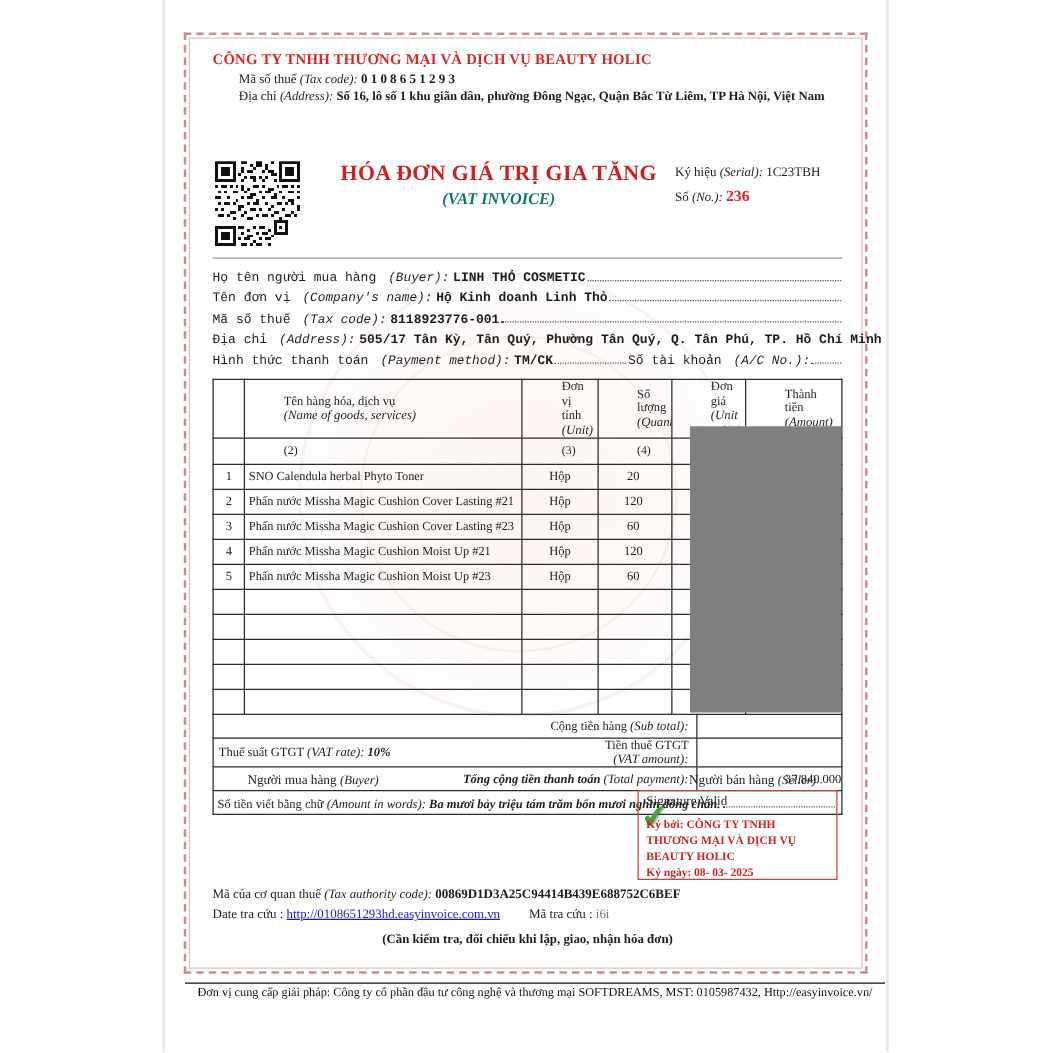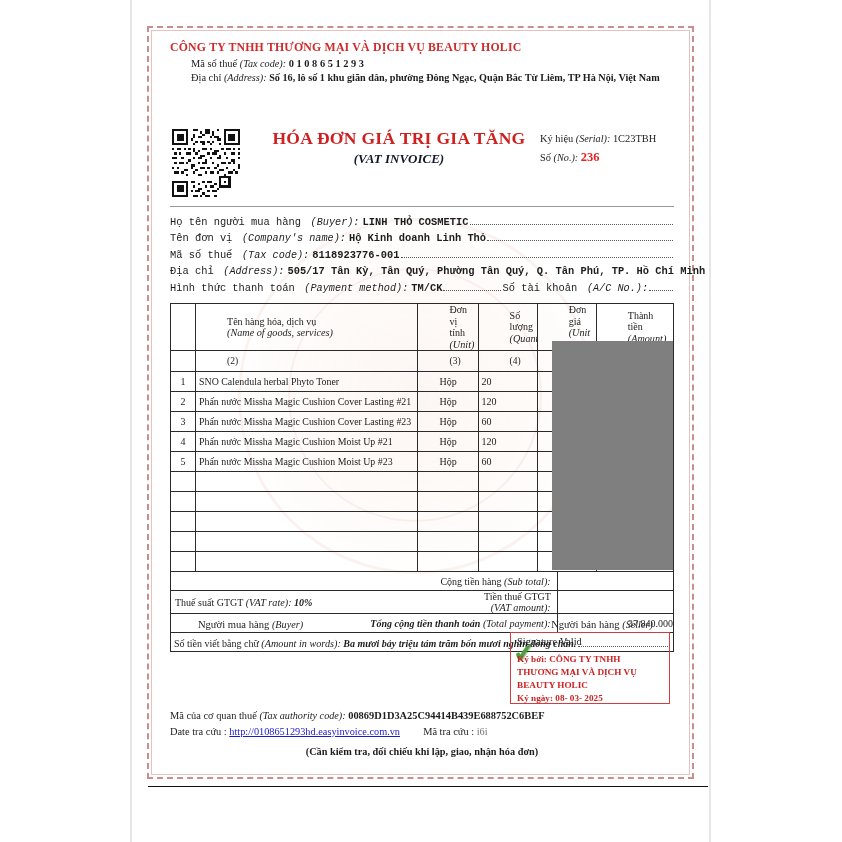--- a/index.html
+++ b/index.html
@@ -21,21 +21,21 @@
   #seller{left:170px;top:40px;width:508px;}
   .seller-name{color:#d02a2a;font-weight:bold;font-size:11.8px;letter-spacing:0.2px;}
   .hline{font-size:10.4px;margin-top:3px;white-space:nowrap;margin-left:21px;}
   .lbl{font-size:10.4px;}
   .lbl-en{font-style:italic;font-size:10.2px;}
   .val{font-weight:bold;font-size:10.4px;}
   
   #qr-box{left:172px;top:129px;width:68px;height:68px;}
   #title-block{left:256px;top:128px;width:286px;text-align:center;}
   .inv-title{color:#cf2020;font-weight:bold;font-size:17.5px;letter-spacing:0.3px;white-space:nowrap;}
-  .inv-sub{color:#0f172a;font-weight:bold;font-style:italic;font-size:13px;margin-top:2px;}
+  .inv-sub{color:#0f766e;font-weight:bold;font-style:italic;font-size:13px;margin-top:2px;}
   .inv-date{font-size:10.8px;margin-top:4px;color:#222;}
   #serial-block{left:540px;top:133px;width:140px;font-size:10.4px;}
   .serial-row{margin-bottom:6px;white-space:nowrap;}
   .inv-no{color:#e02222;font-weight:bold;font-size:12.5px;}
   
   #separator{left:170px;top:206px;width:504px;border-top:1px solid #9a9a9a;height:0;}
   
   #buyer{left:170px;top:212px;width:504px;font-family:Liberation Mono, monospace;}
   .info-line{display:flex;align-items:baseline;height:16.4px;white-space:nowrap;}
   .info-line .leader{flex:1;border-bottom:1px dotted #555;height:11px;margin:0 1px;}
@@ -45,21 +45,21 @@
   #items{left:170px;top:303px;width:504px;}
   table{border-collapse:collapse;table-layout:fixed;width:504px;font-size:10px;}
   td,th{border:1px solid #2a2a2a;padding:0 3px;overflow:hidden;font-weight:normal;}
   thead th{text-align:left;vertical-align:middle;padding-left:31px;}
   .th-main{height:28px;line-height:1.15;}
   .th-num{height:15px;font-size:9.5px;}
   .row-data td{height:19px;}
   .row-empty td{height:19px;}
   .c-stt{text-align:center;}
   .c-unit{text-align:center;}
-  .c-qty{text-align:left;padding-right:5px;}
+  .c-qty{text-align:center;padding-right:5px;}
   .c-name{white-space:nowrap;font-size:9.9px;}
   .t-row td{height:18px;}
   .t-label{text-align:right;padding-right:6px;}
   .t-left{text-align:left;padding-left:4px;}
   .t-amount{text-align:right;padding-right:0;}
   .bold{font-weight:bold;font-style:italic;}
   .words-cell{height:18px;}
   .words-flex{display:flex;align-items:baseline;white-space:nowrap;}
   .words-flex .leader{flex:1;border-bottom:1px dotted #555;height:10px;margin:0 2px;}
   
@@ -374,14 +374,15 @@
       <span class="lbl">Date tra cứu :</span>
       <span class="link">http://0108651293hd.easyinvoice.com.vn</span>
       <span style="display:inline-block;width:18px;"></span>
       <span class="lbl">Mã tra cứu :</span>
       <span style="color:#777;">i6i</span>
     </div>
   </div>
   <div class="abs" id="note">(Cần kiểm tra, đối chiếu khi lập, giao, nhận hóa đơn)</div>
 
   <div class="abs" id="bottom-line"></div>
+  <div class="abs" id="provider">Đơn vị cung cấp giải pháp: Công ty cổ phần đầu tư công nghệ và thương mại SOFTDREAMS, MST: 0105987432, Http://easyinvoice.vn/</div>
 
 </div>
 
 </body></html>

